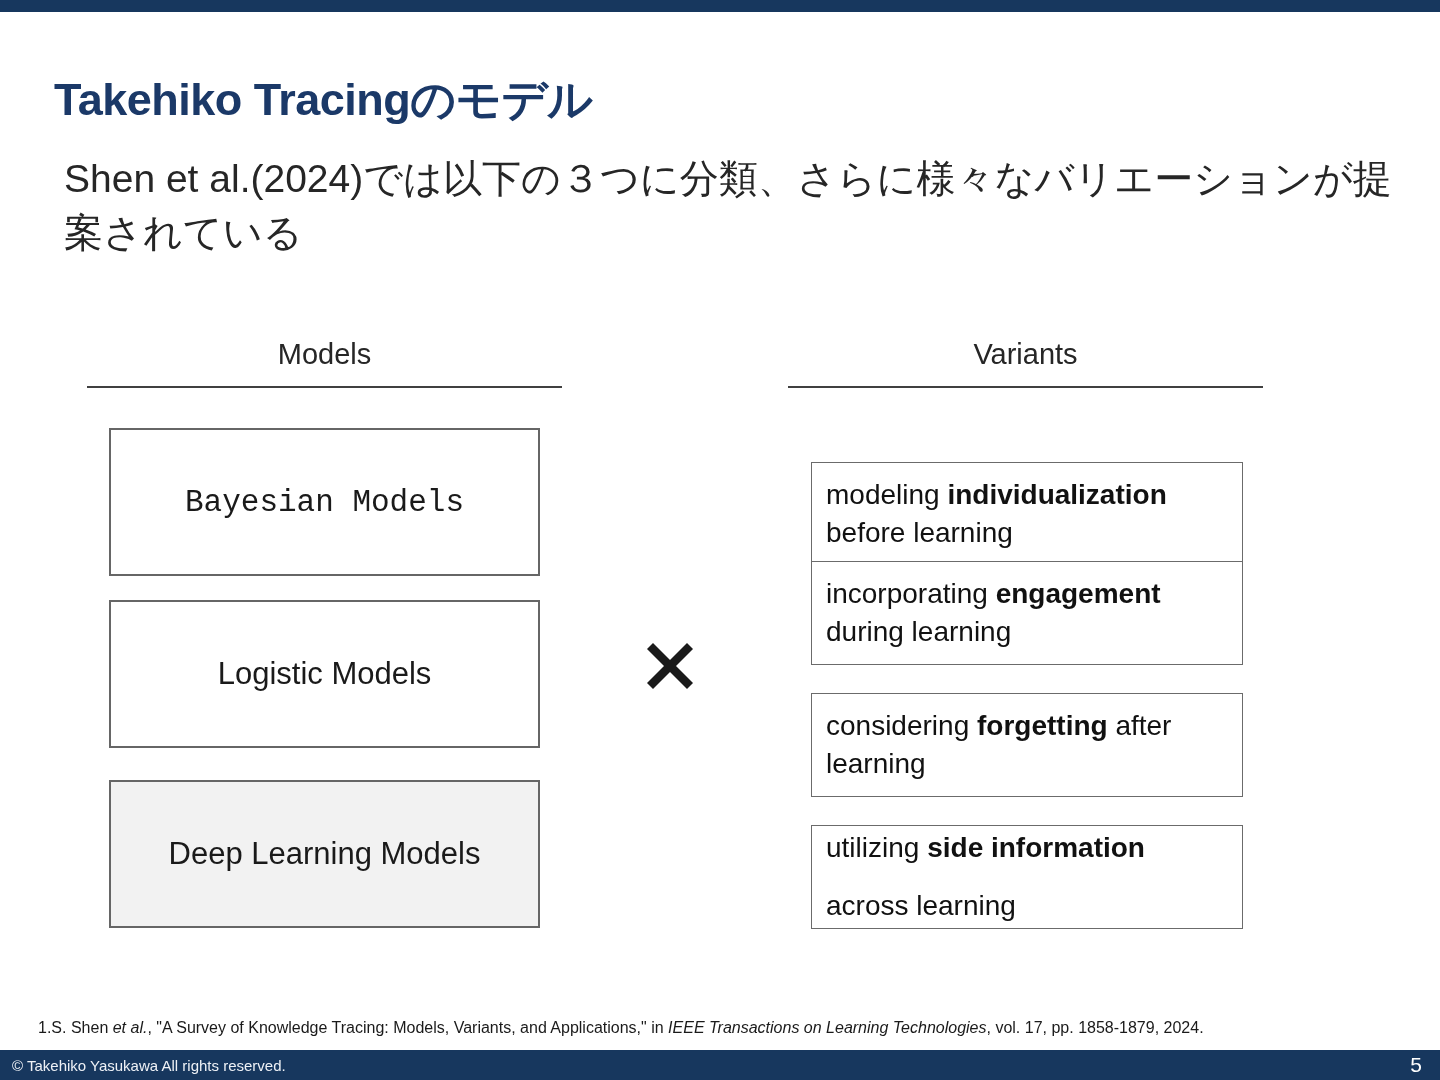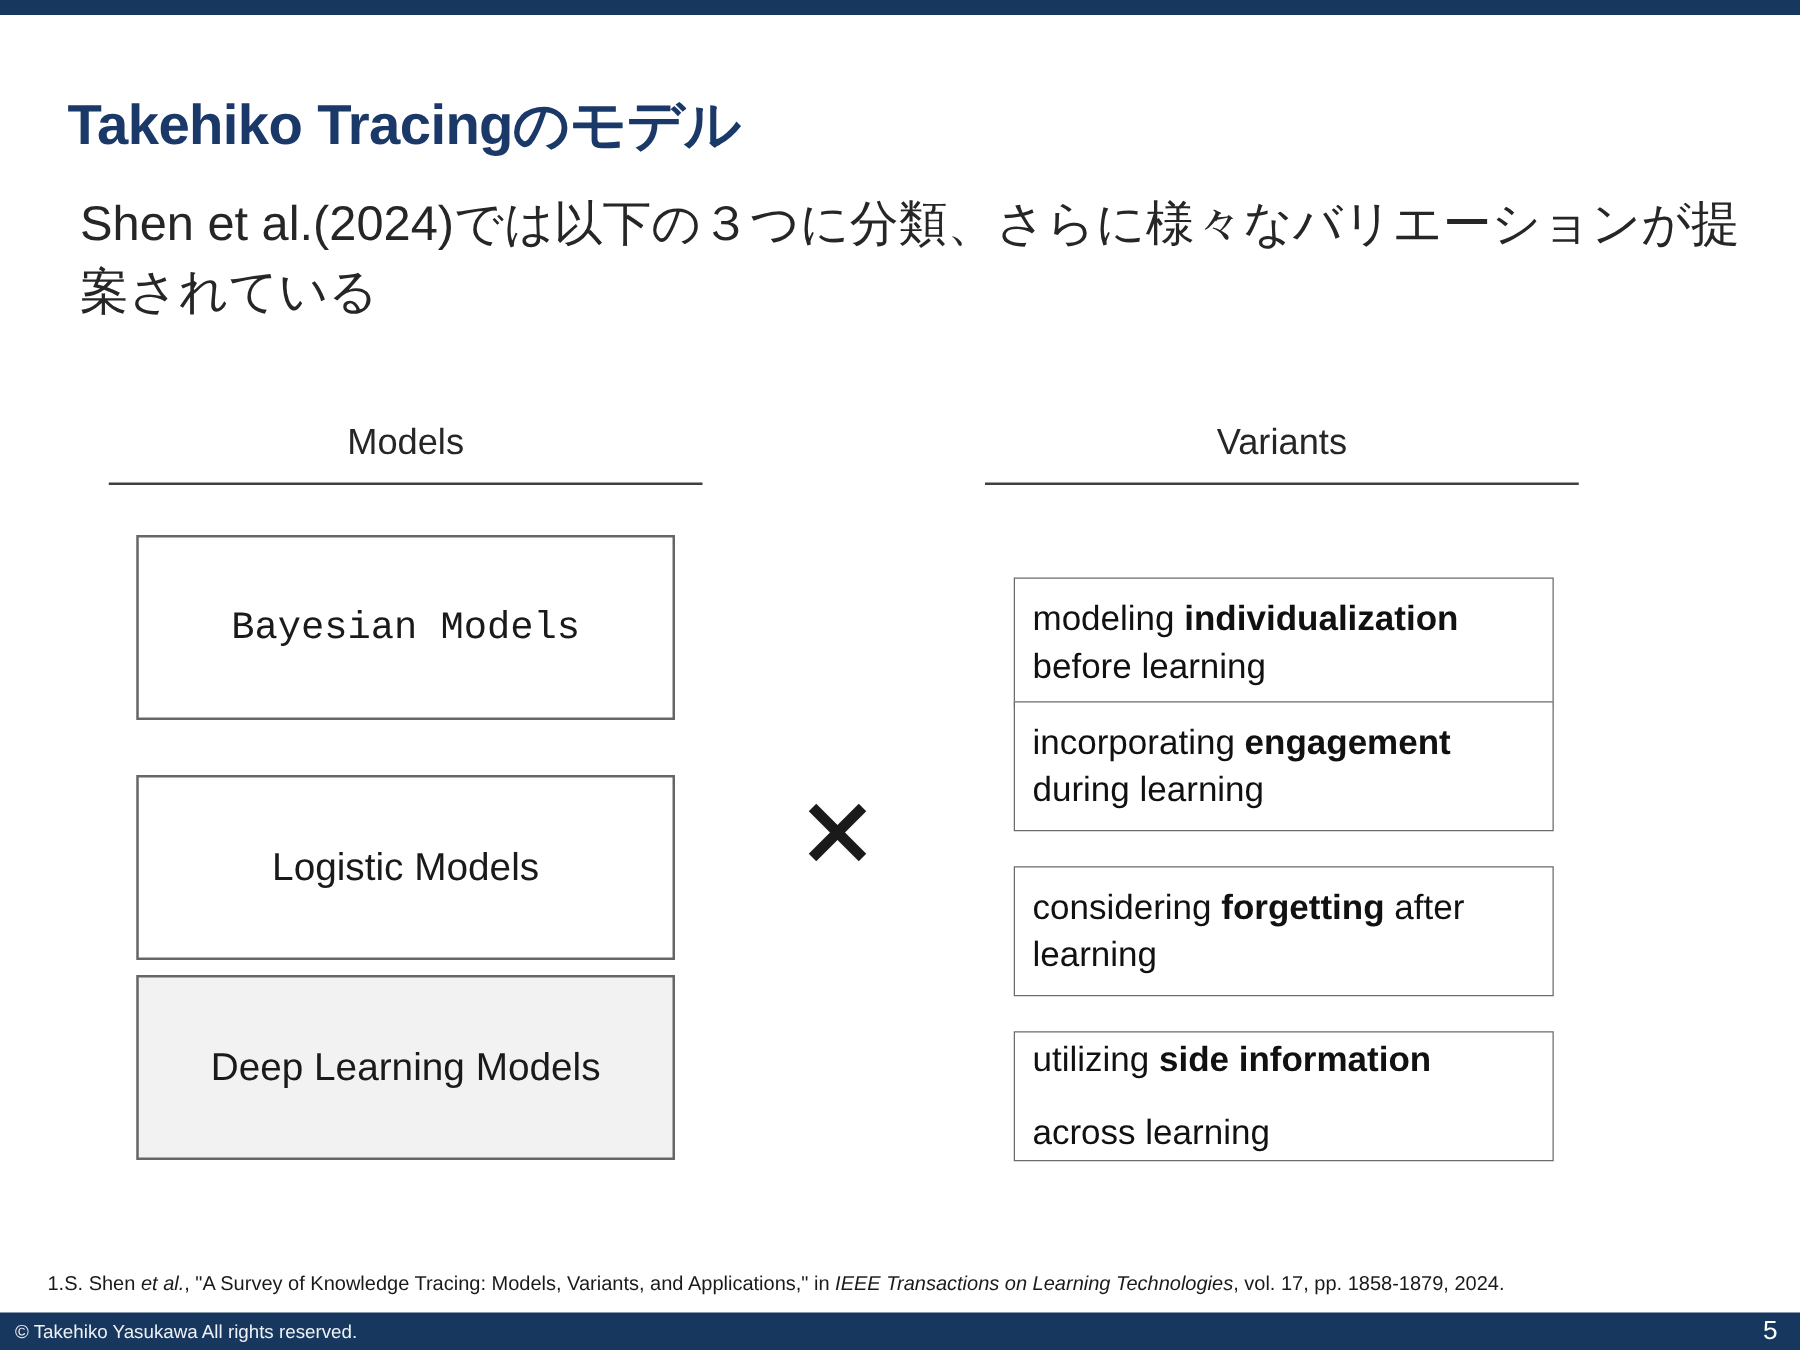--- a/index.html
+++ b/index.html
@@ -22,21 +22,21 @@
   }
   .col-header.models{left:87px;width:475px;}
   .col-header.variants{left:788px;width:475px;}
   .model-box{
     position:absolute;left:109px;width:431px;height:148px;
     background:#ffffff;border:2px solid #666666;box-sizing:border-box;
     display:flex;align-items:center;justify-content:center;
     font-size:31px;color:#1a1a1a;
   }
   .model-box.b0{top:428px;font-family:Liberation Mono, monospace;}
-  .model-box.b1{top:600px;margin-top:20px;}
+  .model-box.b1{top:600px;}
   .model-box.b2{top:780px;background:#f2f2f2;}
   .variant-box{
     position:absolute;left:811px;width:432px;height:104px;
     background:#ffffff;border:1.5px solid #6b6b6b;box-sizing:border-box;
     display:flex;flex-direction:column;justify-content:center;
     padding-left:14px;padding-right:8px;
     font-size:28px;line-height:38px;color:#111111;
   }
   .variant-box.v0{top:429px;margin-top:33px;}
   .variant-box.v1{top:561px;}

